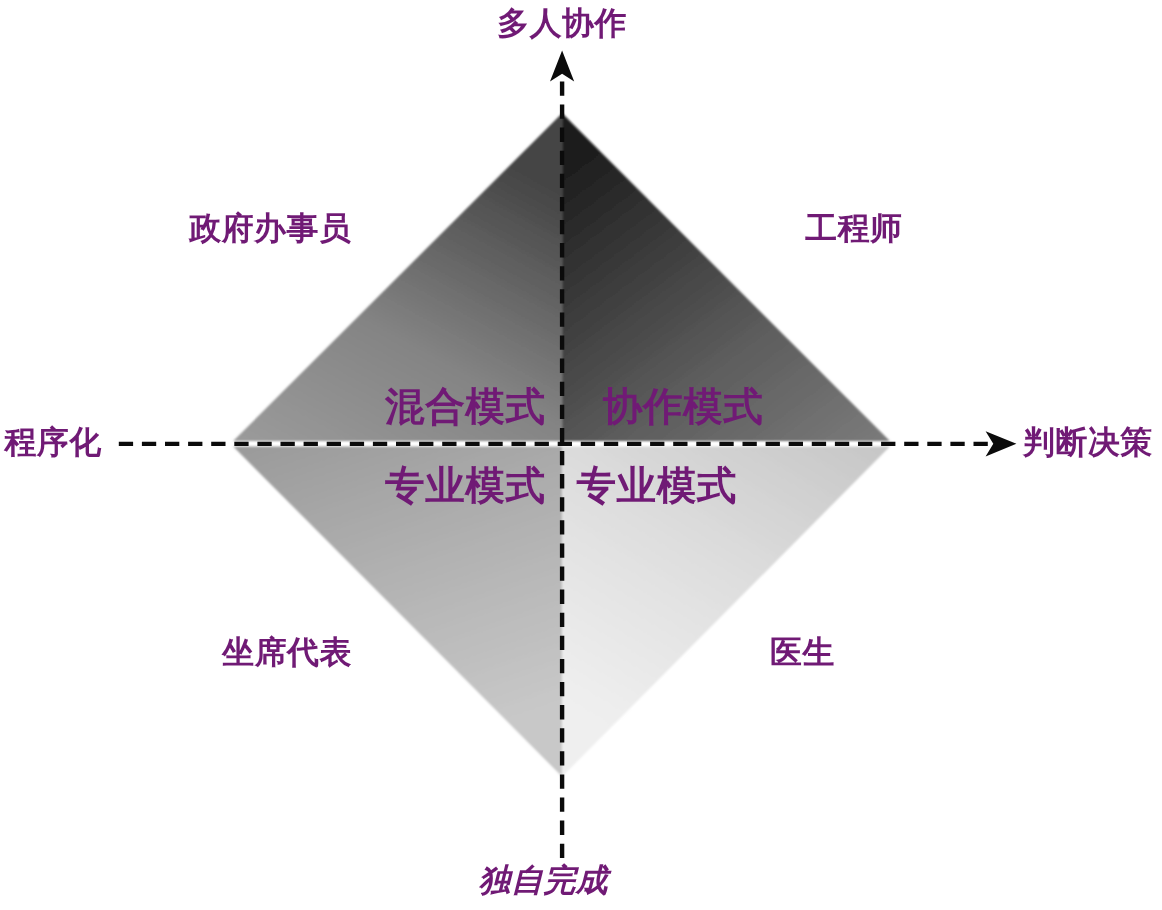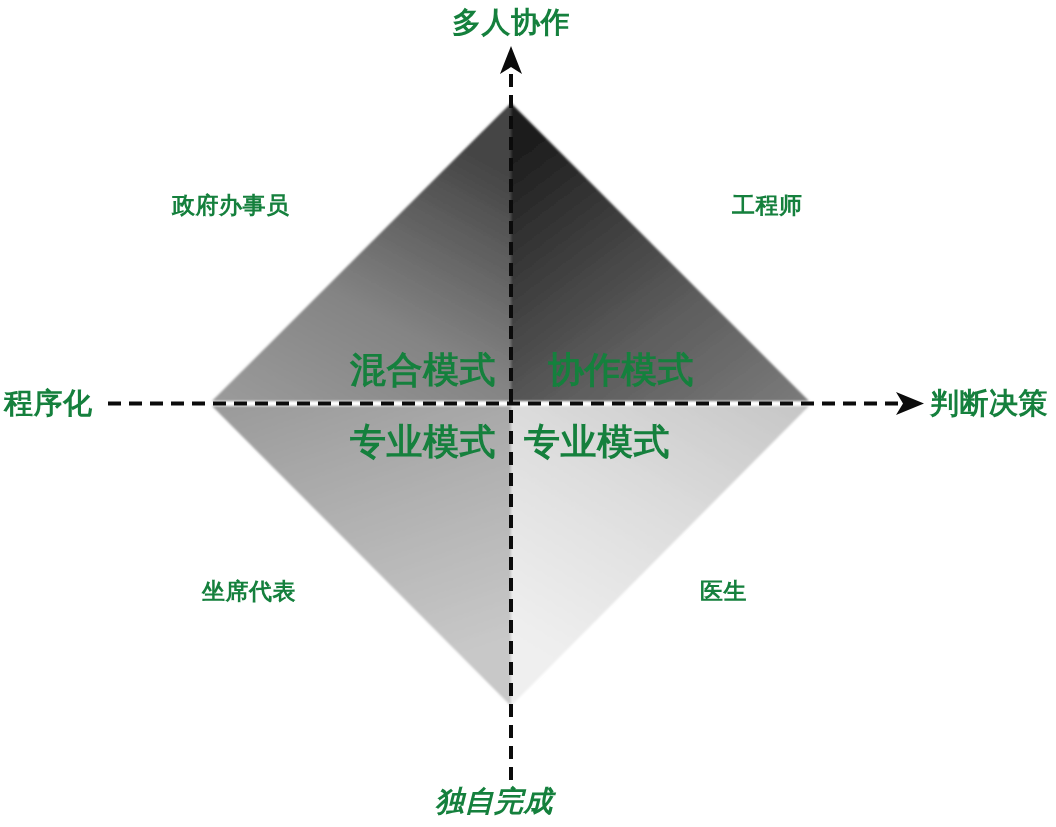--- a/index.html
+++ b/index.html
@@ -20,31 +20,31 @@
   #diagram-svg {
     position: absolute;
     left: 0;
     top: 0;
     width: 1056px;
     height: 827px;
   }
   .lbl {
     position: absolute;
     white-space: nowrap;
-    color: #15803d;
+    color: #701a75;
     font-family: "Liberation Serif", "DejaVu Serif", serif;
     font-weight: 700;
     letter-spacing: 0.5px;
     line-height: 1;
   }
   .axis-label {
     font-size: 29px;
   }
   .persona-label {
-    font-size: 23px;
+    font-size: 29px;
   }
   .mode-label {
     font-size: 36px;
   }
   
   #label-top      { left: 452px; top: 8px; }
   #label-bottom   { left: 435px; top: 787px; font-style: italic; }
   #label-left     { left: 4px;   top: 389px; }
   #label-right    { left: 930px; top: 389px; }
   

